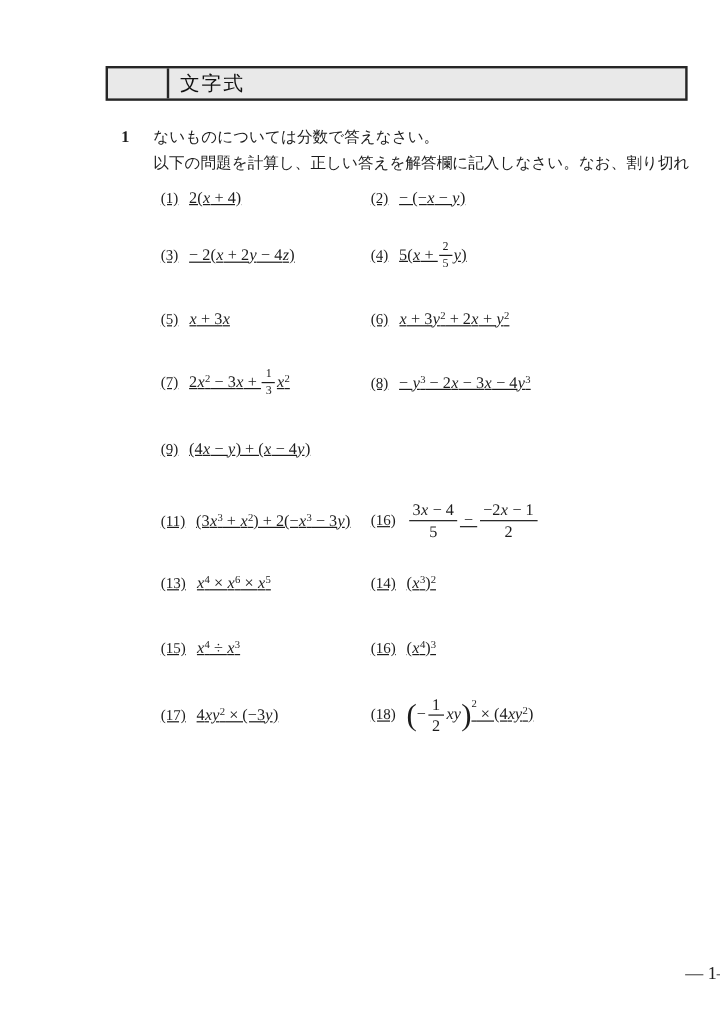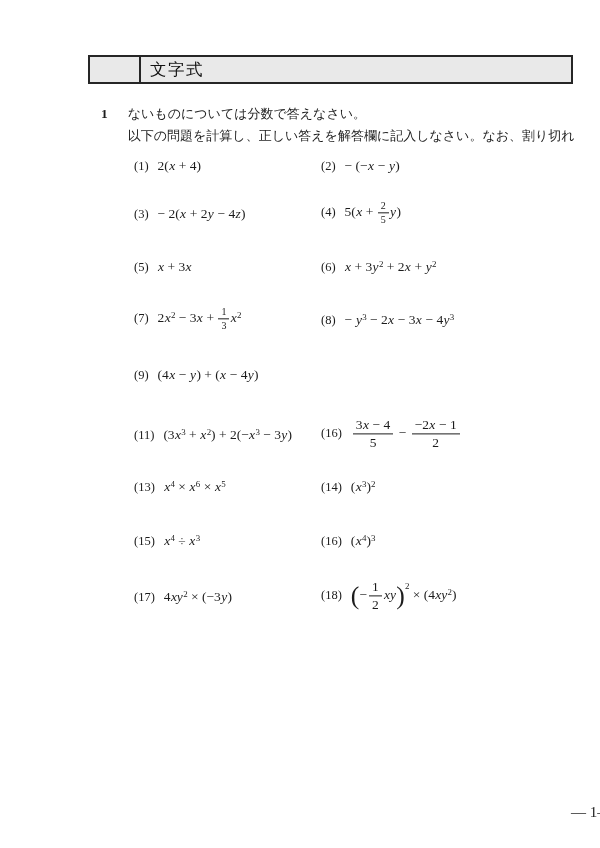--- a/index.html
+++ b/index.html
@@ -14,23 +14,23 @@
                  font-size:16.5px;letter-spacing:1.5px;color:#111;}
 
   
   .prob-head{position:absolute;left:70px;top:103px;display:flex;}
   .prob-no{font-weight:bold;font-size:13.5px;line-height:21.5px;}
   .instructions{margin-left:20px;font-size:13px;line-height:21.5px;}
 
   
   .problems{position:absolute;left:0;top:0;width:600px;height:848px;}
   .prow{position:absolute;left:0;width:100%;height:40px;}
-  .pcell{position:absolute;top:50%;transform:translateY(-50%);white-space:nowrap;}
+  .pcell{position:absolute;top:50%;transform:translateY(-50%);white-space:nowrap;text-decoration:underline;}
   .c1{left:103px;}
-  .c2{left:290px;}
+  .c2{left:278px;}
   .plabel{font-size:12.5px;margin-right:9px;}
   .math{font-size:13.5px;}
   .math i{font-style:italic;padding:0 0.3px;}
   .math sup{font-size:0.66em;vertical-align:0.45em;line-height:0;}
   .frac{display:inline-block;vertical-align:middle;text-align:center;line-height:1.12;margin:0 2px;}
   .frac .num{display:block;border-bottom:1px solid #1c1c1c;padding:0 3px 1px;}
   .frac .den{display:block;padding:1px 3px 0;}
   .frac.small{font-size:0.74em;margin:0 1px;}
   .bigwrap{display:inline-flex;align-items:center;vertical-align:middle;}
   .bigp{font-size:1.9em;line-height:1;font-weight:400;}

